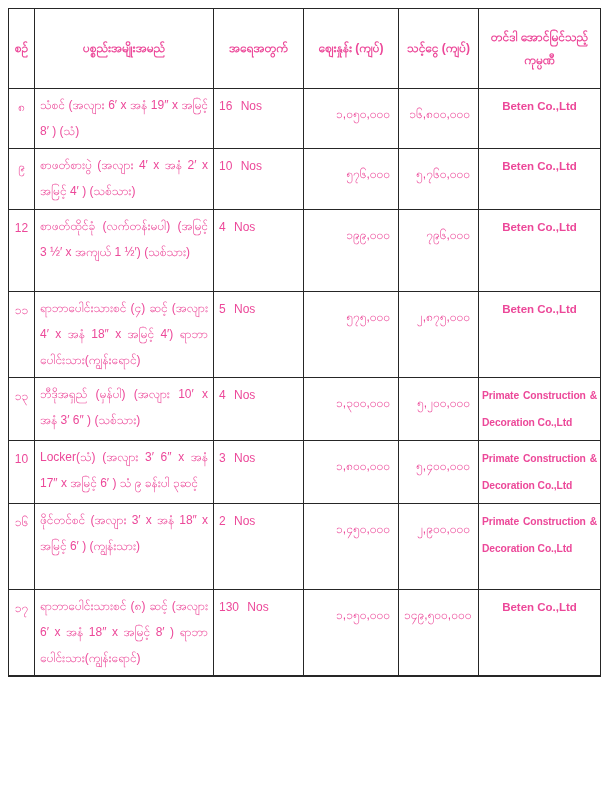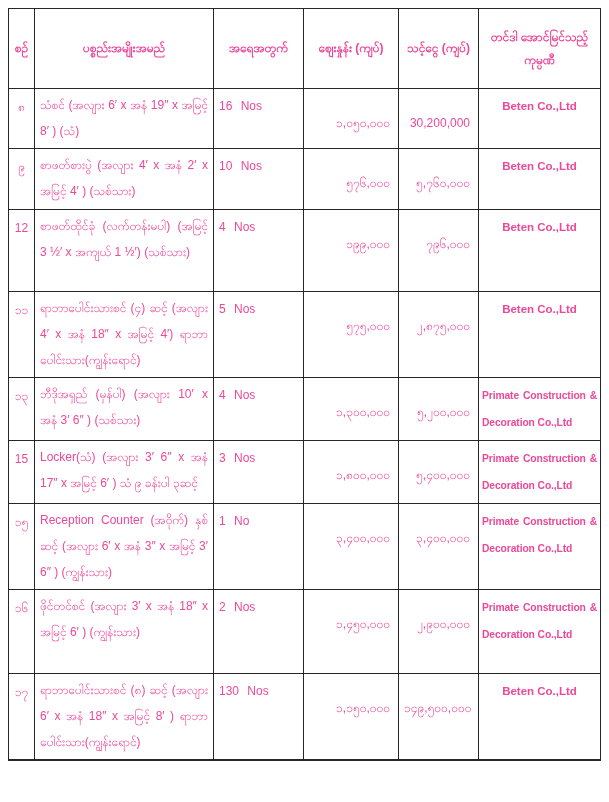--- a/index.html
+++ b/index.html
@@ -37,21 +37,21 @@
   td {
     font-size: 12px;
     vertical-align: top;
     padding: 3px 5px 4px 5px;
     line-height: 26px;
     background: #ffffff;
   }
   td.c-serial { text-align: center; padding-top: 5px; }
   td.c-item   { text-align: justify; margin-top: 12px; }
   td.c-qty    { text-align: left; word-spacing: 5px; padding-top: 4px; }
-  td.c-price, td.c-amount { text-align: right; padding-right: 8px; padding-top: 21px; }
+  td.c-price, td.c-amount { text-align: right; padding-right: 8px; padding-top: 12px; }
   td.c-company {
     font-weight: 700;
     text-align: center;
     font-size: 11.5px;
     line-height: 27px;
     padding-top: 4px;
   }
   td.c-company.long {
     font-size: 10.3px;
     text-align: justify;
@@ -93,21 +93,21 @@
         <th>သင့်ငွေ (ကျပ်)</th>
         <th>တင်ဒါ အောင်မြင်သည့် ကုမ္ပဏီ</th>
       </tr>
     </thead>
     <tbody>
         <tr>
       <td class="c-serial">၈</td>
       <td class="c-item">သံစင် (အလျား 6′ x အနံ 19″ x အမြင့် 8′ ) (သံ)</td>
       <td class="c-qty">16 Nos</td>
       <td class="c-price">၁,၀၅၀,၀၀၀</td>
-      <td class="c-amount">30,200,000</td>
+      <td class="c-amount">၁၆,၈၀၀,၀၀၀</td>
       <td class="c-company">Beten Co.,Ltd</td>
     </tr>
         <tr>
       <td class="c-serial">၉</td>
       <td class="c-item">စာဖတ်စားပွဲ (အလျား 4′ x အနံ 2′ x အမြင့် 4′ ) (သစ်သား)</td>
       <td class="c-qty">10 Nos</td>
       <td class="c-price">၅၇၆,၀၀၀</td>
       <td class="c-amount">၅,၇၆၀,၀၀၀</td>
       <td class="c-company">Beten Co.,Ltd</td>
     </tr>
@@ -129,33 +129,25 @@
     </tr>
         <tr>
       <td class="c-serial">၁၃</td>
       <td class="c-item">ဘီဒိုအရှည် (မှန်ပါ) (အလျား 10′ x အနံ 3′ 6″ ) (သစ်သား)</td>
       <td class="c-qty">4 Nos</td>
       <td class="c-price">၁,၃၀၀,၀၀၀</td>
       <td class="c-amount">၅,၂၀၀,၀၀၀</td>
       <td class="c-company long">Primate Construction &amp; Decoration Co.,Ltd</td>
     </tr>
         <tr>
-      <td class="c-serial">15</td>
+      <td class="c-serial">10</td>
       <td class="c-item">Locker(သံ) (အလျား 3′ 6″ x အနံ 17″ x အမြင့် 6′ ) သံ ၉ ခန်းပါ ၃ဆင့်</td>
       <td class="c-qty">3 Nos</td>
       <td class="c-price">၁,၈၀၀,၀၀၀</td>
       <td class="c-amount">၅,၄၀၀,၀၀၀</td>
-      <td class="c-company long">Primate Construction &amp; Decoration Co.,Ltd</td>
-    </tr>
-        <tr>
-      <td class="c-serial">၁၅</td>
-      <td class="c-item">Reception Counter (အဝိုက်) နှစ်ဆင့် (အလျား 6′ x အနံ 3″ x အမြင့် 3′ 6″ ) (ကျွန်းသား)</td>
-      <td class="c-qty">1 No</td>
-      <td class="c-price">၃,၄၀၀,၀၀၀</td>
-      <td class="c-amount">၃,၄၀၀,၀၀၀</td>
       <td class="c-company long">Primate Construction &amp; Decoration Co.,Ltd</td>
     </tr>
         <tr>
       <td class="c-serial">၁၆</td>
       <td class="c-item">ဖိုင်တင်စင် (အလျား 3′ x အနံ 18″ x အမြင့် 6′ ) (ကျွန်းသား)</td>
       <td class="c-qty">2 Nos</td>
       <td class="c-price">၁,၄၅၀,၀၀၀</td>
       <td class="c-amount">၂,၉၀၀,၀၀၀</td>
       <td class="c-company long">Primate Construction &amp; Decoration Co.,Ltd</td>
     </tr>

